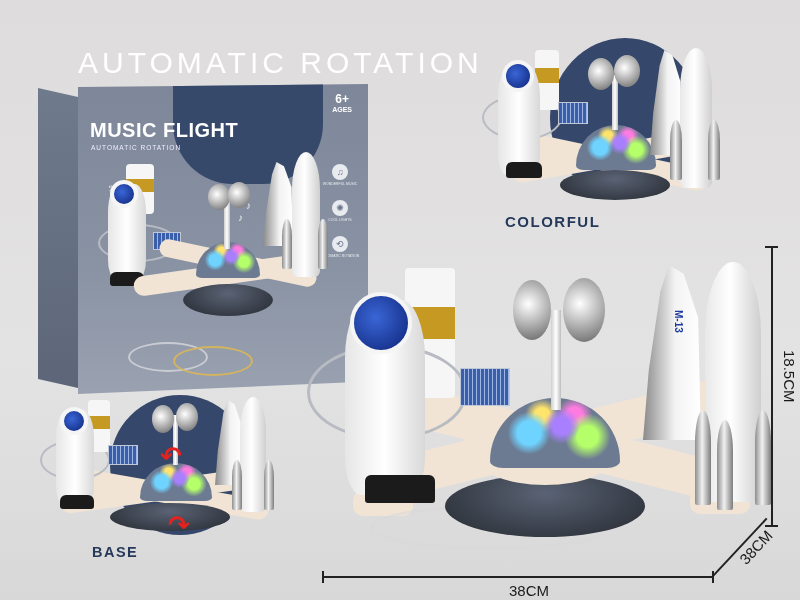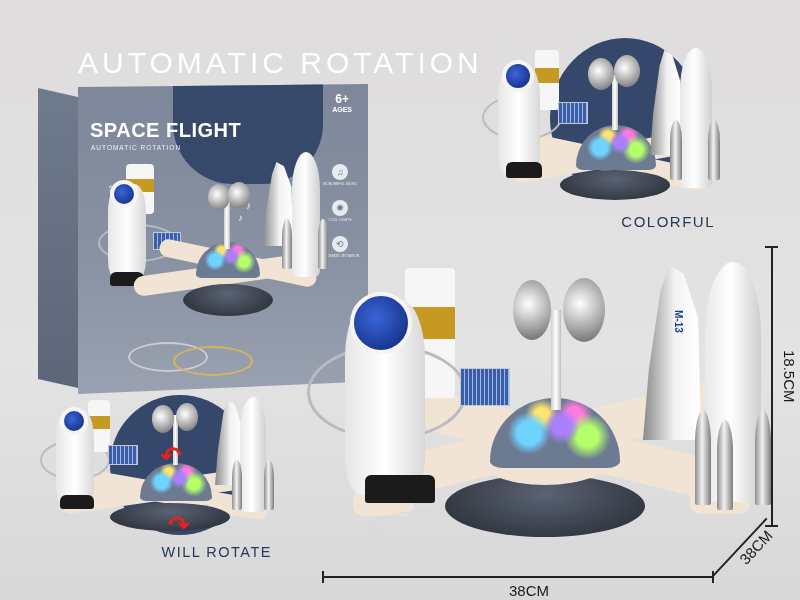--- a/index.html
+++ b/index.html
@@ -91,37 +91,37 @@
       repeating-linear-gradient(90deg, #3a5fa8 0 3px, #9eb6e6 3px 4px),
       #3a5fa8;
     border: 1px solid #c0c8d8;
   }
   .fan-pole { background: linear-gradient(90deg, #cfcfcf, #ffffff, #bdbdbd); }
   .fan-cup { background: radial-gradient(circle at 40% 40%, #ffffff, #8e8e8e 70%, #5e5e5e); border-radius: 50%; }
   .gold-tank { background: linear-gradient(180deg, #f6f6f6 0 30%, #c69a22 30% 55%, #f6f6f6 55%); border-radius: 4px; }
   .arrow-red { color: #e4231f; font-weight: 700; }
 
   
-  .caption { color: #26395a; text-align: right; letter-spacing: 1.5px; line-height: 1.35; white-space: nowrap; }
+  .caption { color: #26395a; text-align: left; letter-spacing: 1.5px; line-height: 1.35; white-space: nowrap; font-weight: bold; }
   .caption-colorful { left: 505px; top: 212px; width: 210px; font-size: 15px; }
   .caption-base { left: 92px; top: 543px; width: 180px; font-size: 14.5px; }
 
   
   .dim-line { background: #222; }
   .dim-text { color: #1a1a1a; font-size: 15px; white-space: nowrap; }
 </style>
 </head>
 <body>
 
 <div class="abs headline">AUTOMATIC ROTATION</div>
 
 <div class="abs box-side"></div>
 <div class="abs box-front">
   <div class="abs box-blob"></div>
-  <div class="abs box-title">SPACE FLIGHT</div>
+  <div class="abs box-title">MUSIC FLIGHT</div>
   <div class="abs box-subtitle">AUTOMATIC ROTATION</div>
   <div class="abs box-age">
     <span class="n">6+</span>
     <span class="t">AGES</span>
   </div>
   <div class="abs music-note" style="left:30px;top:100px;">𝄢</div>
   <div class="abs music-note" style="left:168px;top:116px;">♪</div>
   <div class="abs music-note" style="left:160px;top:128px;">♪</div>
 
   <div class="abs feature-list">
@@ -203,21 +203,21 @@
   <div class="abs satellite" style="left:68px;top:60px;width:30px;height:20px;"></div>
   <div class="abs shuttle" style="left:175px;top:15px;width:28px;height:85px;"></div>
   <div class="abs rocket" style="left:200px;top:12px;width:26px;height:115px;"></div>
   <div class="abs booster" style="left:192px;top:75px;width:10px;height:50px;"></div>
   <div class="abs booster" style="left:224px;top:75px;width:10px;height:50px;"></div>
   <div class="abs arrow-red" style="left:120px;top:56px;font-size:26px;">↶</div>
   <div class="abs arrow-red" style="left:128px;top:125px;font-size:26px;">↷</div>
 </div>
 
 <div class="abs caption caption-base">
-  <div>WILL ROTATE</div>
+  <div>BASE</div>
 </div>
 
 <div class="abs" style="left:305px;top:250px;width:460px;height:320px;">
 
   <div class="abs base-x" style="left:45px;top:170px;width:400px;height:40px;border-radius:20px;transform:rotate(-14deg);"></div>
   <div class="abs base-x" style="left:45px;top:170px;width:400px;height:40px;border-radius:20px;transform:rotate(14deg);"></div>
   <div class="abs base-x" style="left:48px;top:240px;width:60px;height:26px;border-radius:10px;"></div>
   <div class="abs base-x" style="left:385px;top:238px;width:60px;height:26px;border-radius:10px;"></div>
 
   <div class="abs" style="left:65px;top:255px;width:240px;height:45px;border:3px solid #d9d9d9;border-radius:50%;opacity:0.6;"></div>

